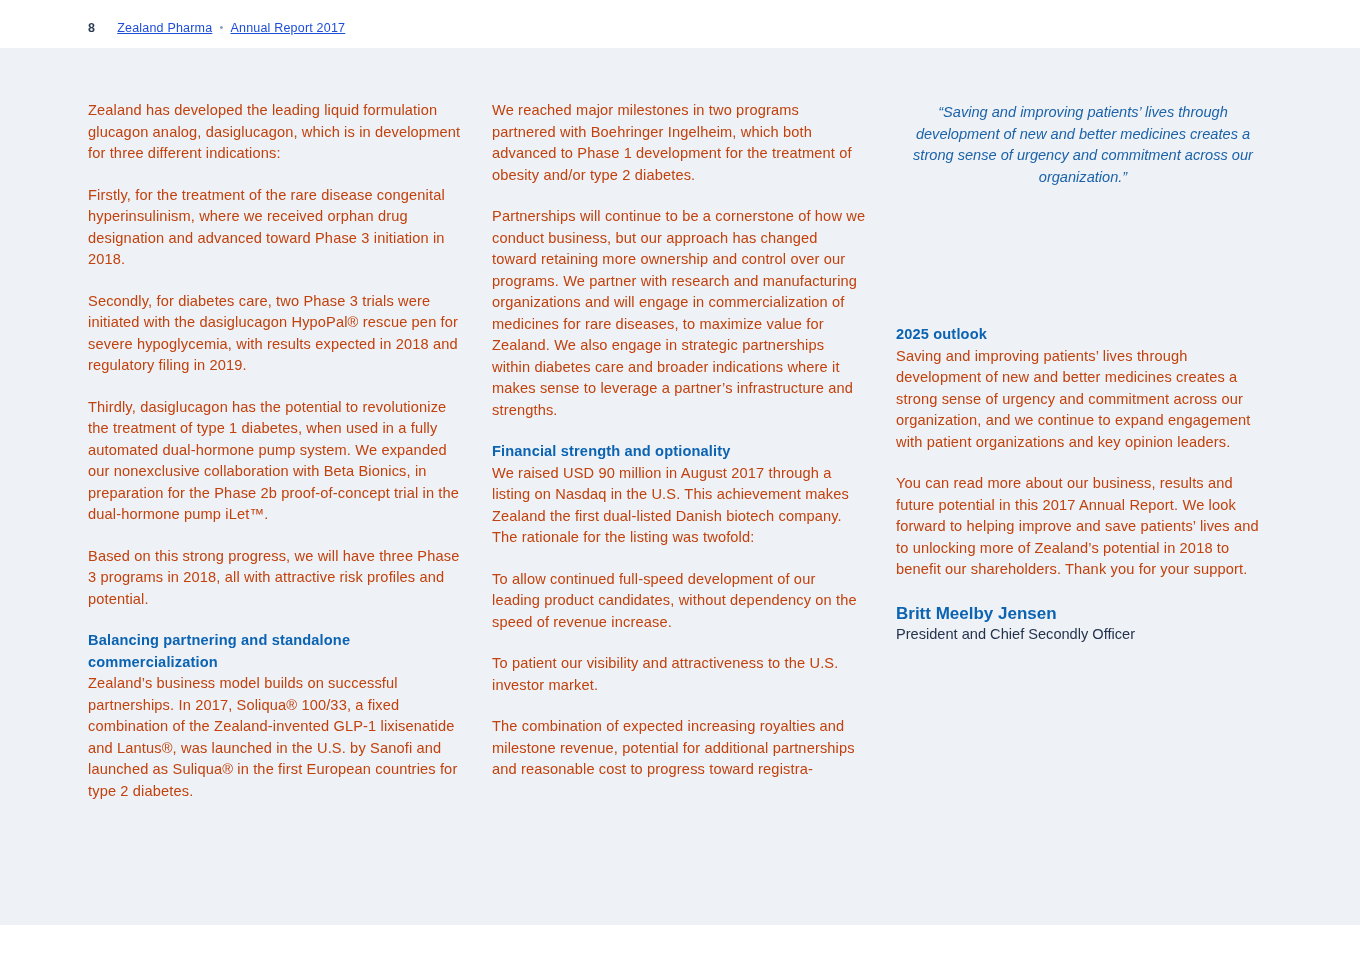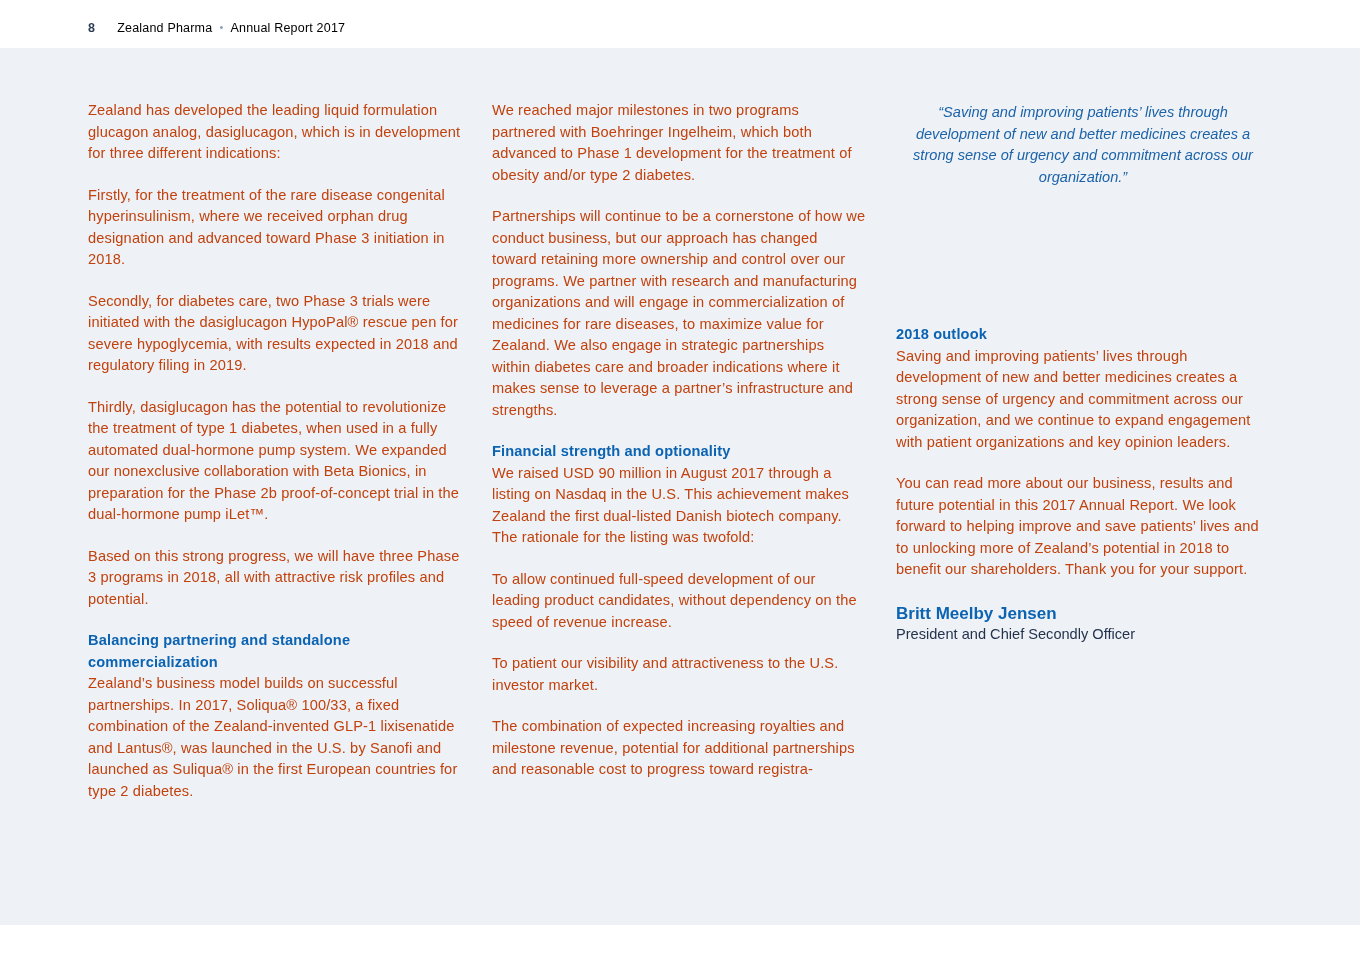--- a/index.html
+++ b/index.html
@@ -48,21 +48,22 @@
     color: #2e3d55;
     margin-right: 22px;
   }
   .header .sep {
     color: #8aa0bd;
     margin: 0 7px;
     font-size: 11px;
     vertical-align: 1px;
   }
   .header .hdr-text {
-    color: #000000;
+    color: #1d4ed8;
+    text-decoration: underline;
   }
 
   .columns {
     position: absolute;
     top: 100px;
     left: 0;
     width: 1360px;
   }
   .col {
     position: absolute;
@@ -156,21 +157,21 @@
       </div>
       <p class="body">To allow continued full-speed development of our leading product candidates, without dependency on the speed of revenue increase.</p>
       <p class="body">To patient our visibility and attractiveness to the U.S. investor market.</p>
       <p class="body">The combination of expected increasing royalties and milestone revenue, potential for additional partnerships and reasonable cost to progress toward registra-</p>
     </div>
 
     <div class="col col3">
       <div class="pullquote">“Saving and improving patients’ lives through development of new and better medicines creates a strong sense of urgency and commitment across our organization.”</div>
       <div class="quote-spacer"></div>
       <div class="head-block">
-        <h2 class="subhead">2018 outlook</h2>
+        <h2 class="subhead">2025 outlook</h2>
         <p class="body">Saving and improving patients’ lives through development of new and better medicines creates a strong sense of urgency and commitment across our organization, and we continue to expand engagement with patient organizations and key opinion leaders.</p>
       </div>
       <p class="body">You can read more about our business, results and future potential in this 2017 Annual Report. We look forward to helping improve and save patients’ lives and to unlocking more of Zealand’s potential in 2018 to benefit our shareholders. Thank you for your support.</p>
       <div class="signature">
         <div class="sig-name">Britt Meelby Jensen</div>
         <div class="sig-title">President and Chief Secondly Officer</div>
       </div>
     </div>
 
   </div>

